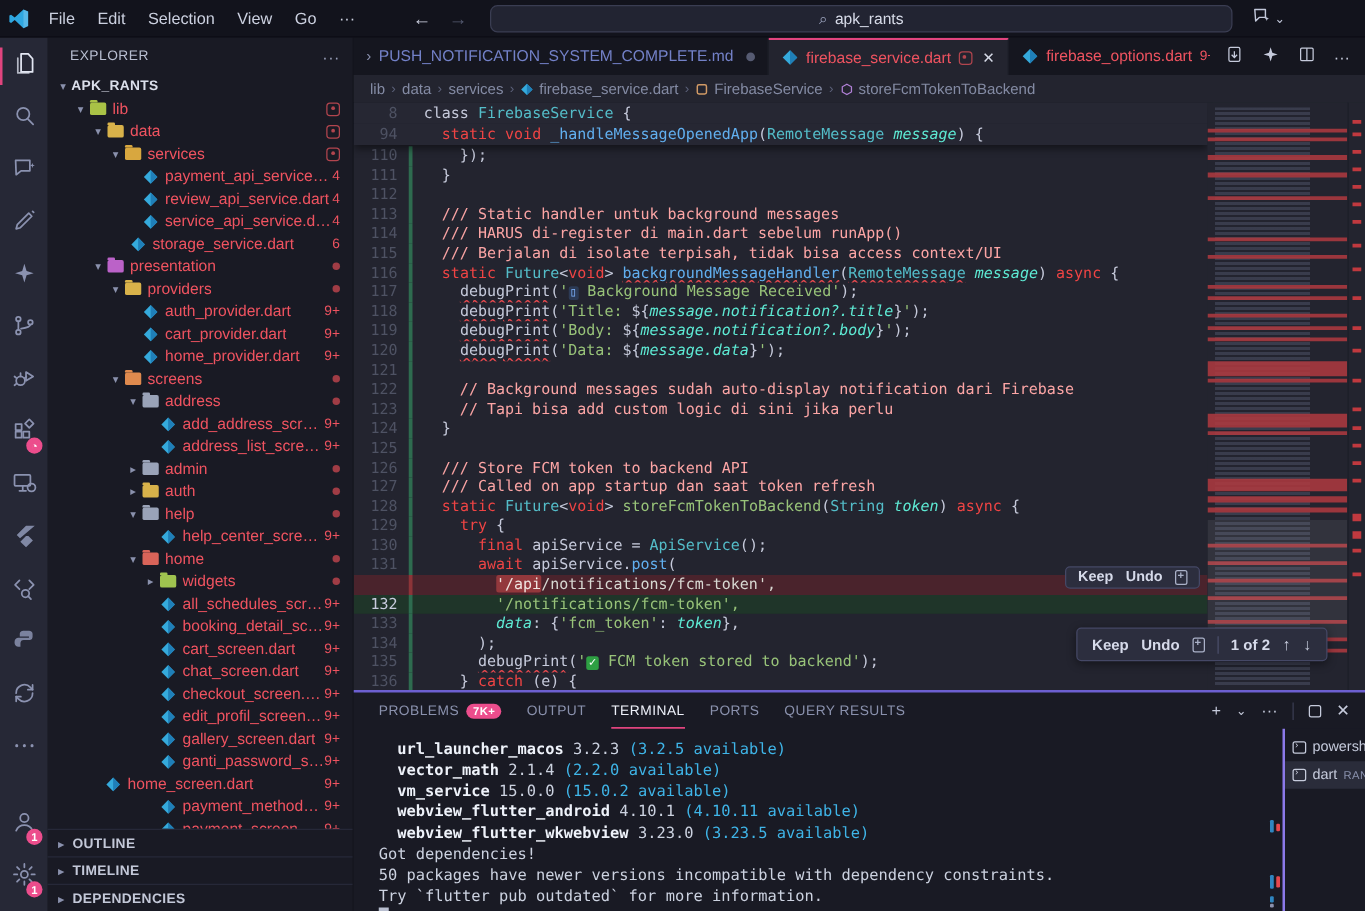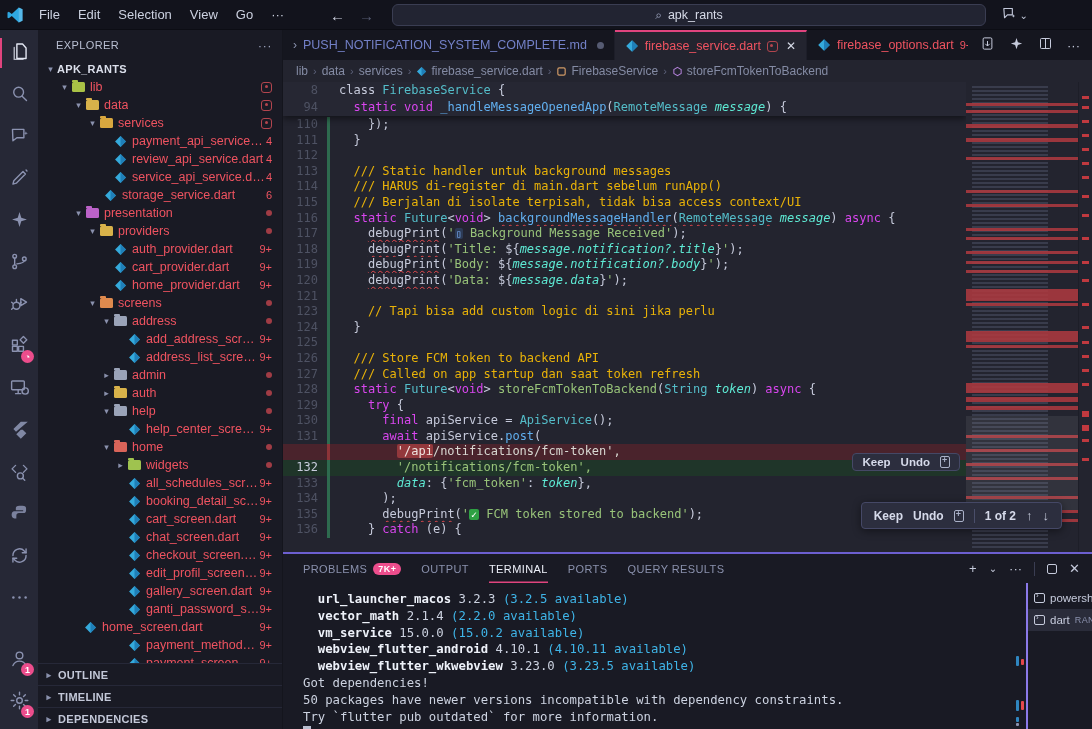--- a/index.html
+++ b/index.html
@@ -83,22 +83,22 @@
   .sticky{ position:absolute; top:0; left:0; right:126px; z-index:3; background:#262733;
     box-shadow:0 3px 6px rgba(0,0,0,.45); }
   .sticky .row{ height:17px; line-height:17px; background:#262733;}
   .lines{ position:absolute; top:35px; left:0; right:126px; }
   .gut{ width:44px; flex:none; text-align:right; color:#4e5263; padding-right:9px;}
   .gut.on{ color:#c8ccdd;}
   .gbar{ width:3px; flex:none;}
   .gbar.add{ background:#2e6b4f;} .gbar.del{ background:#8c3438;}
   .code{ flex:1; padding-left:9px; color:#c6cadb; overflow:hidden;}
   .bg-del{ background:#4a232c;} .bg-add{ background:#1f3529;}
-  .tk-kw{ color:#d946ef;} .tk-ty{ color:#54bdc9;} .tk-fn{ color:#61afef;} .tk-fg{ color:#98c379;}
-  .tk-st{ color:#98c379;} .tk-pm{ color:#5eead4; font-style:italic;} .tk-cm{ color:#eab308;margin-top:48px;} .tk-tx{ color:#c6cadb;}
+  .tk-kw{ color:#ef4444;} .tk-ty{ color:#54bdc9;} .tk-fn{ color:#61afef;} .tk-fg{ color:#98c379;}
+  .tk-st{ color:#98c379;} .tk-pm{ color:#5eead4; font-style:italic;} .tk-cm{ color:#fca5a5;margin-top:48px;} .tk-tx{ color:#c6cadb;}
   .tk-dl{ color:#d8d8d2;} .tk-dlh{ color:#f0e5e0; background:#93383c; border-radius:2px;}
   .tk-ck{ background:#2ea043; color:#fff; border-radius:2px; padding:0 2px; font-size:10px;}
   .tk-dv{ color:#7fb3ff; background:#2c3a55; border-radius:2px; font-size:10px; padding:0 1px;}
   .sq{ text-decoration:underline; text-decoration-style:wavy; text-decoration-color:#e5484d;
     text-decoration-thickness:1px; text-underline-offset:2px;}
 
   
   .minimap{ position:absolute; top:0; right:14px; width:112px; bottom:0; background:#23242f; z-index:4; overflow:hidden;}
   .minimap .mm-code{ position:absolute; inset:4px 30px 4px 6px;
     background:repeating-linear-gradient(to bottom, rgba(135,145,180,.22) 0 2px, transparent 2px 4px);}
@@ -723,20 +723,21 @@
           <div class="row"><span class="gut">112</span><span class="gbar add"></span><span class="code"></span></div>
           <div class="row"><span class="gut">113</span><span class="gbar add"></span><span class="code"><span class="tk-cm">  /// Static handler untuk background messages</span></span></div>
           <div class="row"><span class="gut">114</span><span class="gbar add"></span><span class="code"><span class="tk-cm">  /// HARUS di-register di main.dart sebelum runApp()</span></span></div>
           <div class="row"><span class="gut">115</span><span class="gbar add"></span><span class="code"><span class="tk-cm">  /// Berjalan di isolate terpisah, tidak bisa access context/UI</span></span></div>
           <div class="row"><span class="gut">116</span><span class="gbar add"></span><span class="code"><span class="tk-tx">  </span><span class="tk-kw">static</span><span class="tk-tx"> </span><span class="tk-ty">Future</span><span class="tk-tx">&lt;</span><span class="tk-kw">void</span><span class="tk-tx">&gt; </span><span class="tk-fn sq">backgroundMessageHandler</span><span class="tk-tx">(</span><span class="tk-ty sq">RemoteMessage</span><span class="tk-tx"> </span><span class="tk-pm">message</span><span class="tk-tx">) </span><span class="tk-kw">async</span><span class="tk-tx"> {</span></span></div>
           <div class="row"><span class="gut">117</span><span class="gbar add"></span><span class="code"><span class="tk-tx">    </span><span class="tk-tx sq">debugPrint</span><span class="tk-tx">(</span><span class="tk-st">'</span><span class="tk-dv">▯</span><span class="tk-st"> Background Message Received'</span><span class="tk-tx">);</span></span></div>
           <div class="row"><span class="gut">118</span><span class="gbar add"></span><span class="code"><span class="tk-tx">    </span><span class="tk-tx sq">debugPrint</span><span class="tk-tx">(</span><span class="tk-st">'Title: </span><span class="tk-tx">${</span><span class="tk-pm">message.notification?.title</span><span class="tk-tx">}</span><span class="tk-st">'</span><span class="tk-tx">);</span></span></div>
           <div class="row"><span class="gut">119</span><span class="gbar add"></span><span class="code"><span class="tk-tx">    </span><span class="tk-tx sq">debugPrint</span><span class="tk-tx">(</span><span class="tk-st">'Body: </span><span class="tk-tx">${</span><span class="tk-pm">message.notification?.body</span><span class="tk-tx">}</span><span class="tk-st">'</span><span class="tk-tx">);</span></span></div>
           <div class="row"><span class="gut">120</span><span class="gbar add"></span><span class="code"><span class="tk-tx">    </span><span class="tk-tx sq">debugPrint</span><span class="tk-tx">(</span><span class="tk-st">'Data: </span><span class="tk-tx">${</span><span class="tk-pm">message.data</span><span class="tk-tx">}</span><span class="tk-st">'</span><span class="tk-tx">);</span></span></div>
           <div class="row"><span class="gut">121</span><span class="gbar add"></span><span class="code"></span></div>
+          <div class="row"><span class="gut">122</span><span class="gbar add"></span><span class="code"><span class="tk-cm">    // Background messages sudah auto-display notification dari Firebase</span></span></div>
           <div class="row"><span class="gut">123</span><span class="gbar add"></span><span class="code"><span class="tk-cm">    // Tapi bisa add custom logic di sini jika perlu</span></span></div>
           <div class="row"><span class="gut">124</span><span class="gbar add"></span><span class="code"><span class="tk-tx">  }</span></span></div>
           <div class="row"><span class="gut">125</span><span class="gbar add"></span><span class="code"></span></div>
           <div class="row"><span class="gut">126</span><span class="gbar add"></span><span class="code"><span class="tk-cm">  /// Store FCM token to backend API</span></span></div>
           <div class="row"><span class="gut">127</span><span class="gbar add"></span><span class="code"><span class="tk-cm">  /// Called on app startup dan saat token refresh</span></span></div>
           <div class="row"><span class="gut">128</span><span class="gbar add"></span><span class="code"><span class="tk-tx">  </span><span class="tk-kw">static</span><span class="tk-tx"> </span><span class="tk-ty">Future</span><span class="tk-tx">&lt;</span><span class="tk-kw">void</span><span class="tk-tx">&gt; </span><span class="tk-fg">storeFcmTokenToBackend</span><span class="tk-tx">(</span><span class="tk-ty">String</span><span class="tk-tx"> </span><span class="tk-pm">token</span><span class="tk-tx">) </span><span class="tk-kw">async</span><span class="tk-tx"> {</span></span></div>
           <div class="row"><span class="gut">129</span><span class="gbar add"></span><span class="code"><span class="tk-tx">    </span><span class="tk-kw">try</span><span class="tk-tx"> {</span></span></div>
           <div class="row"><span class="gut">130</span><span class="gbar add"></span><span class="code"><span class="tk-tx">      </span><span class="tk-kw">final</span><span class="tk-tx"> apiService = </span><span class="tk-ty">ApiService</span><span class="tk-tx">();</span></span></div>
           <div class="row"><span class="gut">131</span><span class="gbar add"></span><span class="code"><span class="tk-tx">      </span><span class="tk-kw">await</span><span class="tk-tx"> apiService.</span><span class="tk-fn">post</span><span class="tk-tx">(</span></span></div>
           <div class="row bg-del"><span class="gut"></span><span class="gbar del"></span><span class="code"><span class="tk-dl">        </span><span class="tk-dlh">'/api</span><span class="tk-dl">/notifications/fcm-token',</span></span></div>

